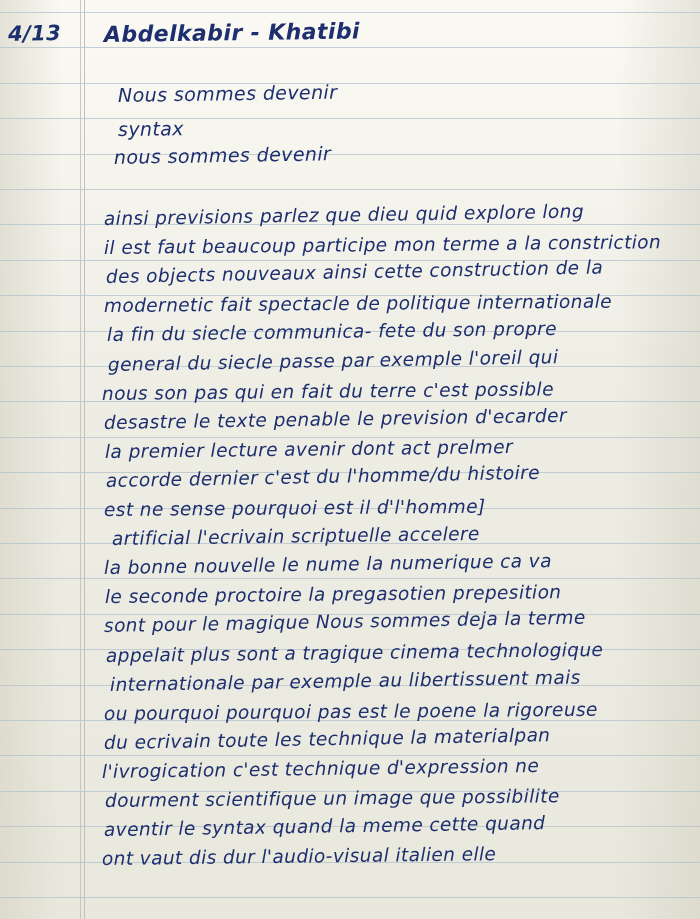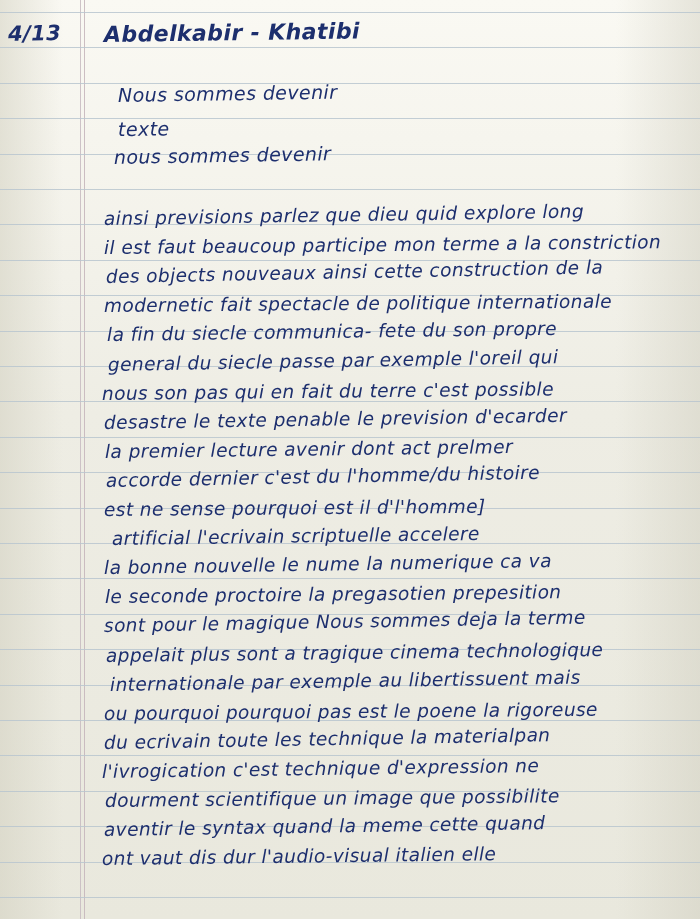--- a/index.html
+++ b/index.html
@@ -141,21 +141,21 @@
       <div class="rule" style="top: 862px;"></div>
       <div class="rule" style="top: 897px;"></div>
     </div>
 
   <div class="ink">
 
     <div class="line date">4/13</div>
     <div class="line title">Abdelkabir - Khatibi</div>
 
     <div class="line verse v1">Nous sommes devenir</div>
-    <div class="line verse v2">texte</div>
+    <div class="line verse v2">syntax</div>
     <div class="line verse v3">nous sommes devenir</div>
 
     <div id="body-lines">
         <div class="line body-line" style="top: 208px; left: 104px; font-size: 18.5px; transform: rotate(-0.9deg);">ainsi previsions parlez que dieu quid explore long</div>
         <div class="line body-line" style="top: 237.1px; left: 104px; font-size: 18.5px; transform: rotate(-0.6deg);">il est faut beaucoup participe mon terme a la constriction</div>
         <div class="line body-line" style="top: 266.2px; left: 106px; font-size: 18.5px; transform: rotate(-1.1deg);">des objects nouveaux ainsi cette   construction de la</div>
         <div class="line body-line" style="top: 295.3px; left: 104px; font-size: 18.5px; transform: rotate(-0.5deg);">modernetic fait spectacle de politique internationale</div>
         <div class="line body-line" style="top: 324.4px; left: 107px; font-size: 18.5px; transform: rotate(-0.8deg);">la fin du siecle communica- fete du son propre</div>
         <div class="line body-line" style="top: 353.5px; left: 108px; font-size: 18.5px; transform: rotate(-1deg);">general du siecle passe  par exemple l'oreil qui</div>
         <div class="line body-line" style="top: 382.6px; left: 102px; font-size: 18.5px; transform: rotate(-0.6deg);">nous son pas qui en fait du terre c'est possible</div>

